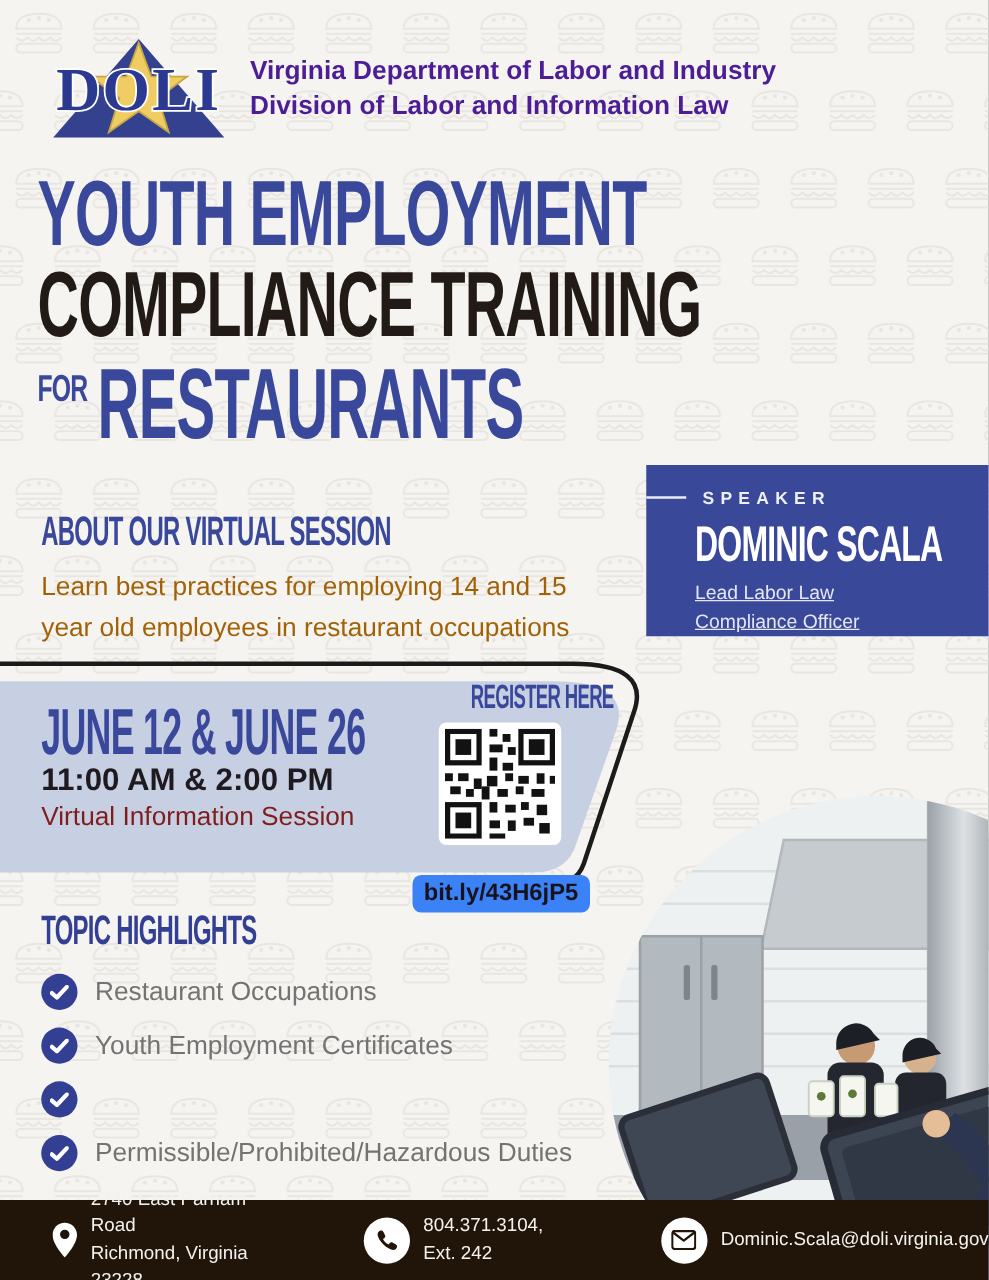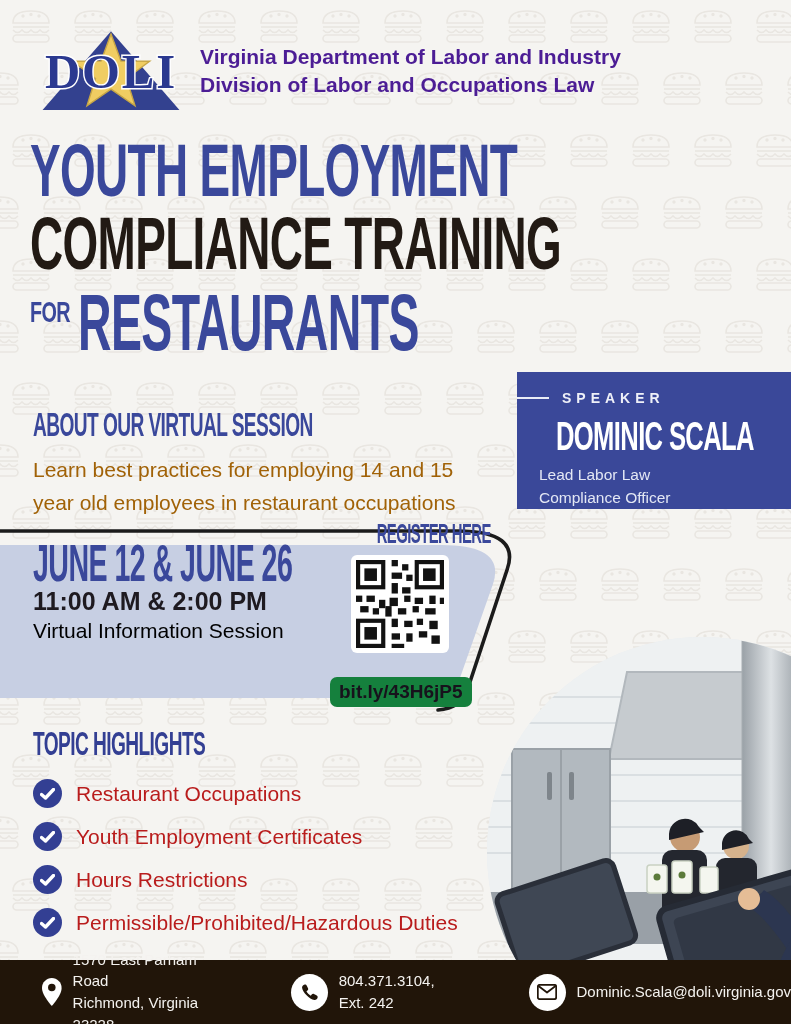--- a/index.html
+++ b/index.html
@@ -21,50 +21,50 @@
   .t-for{font-size:30px;color:#3a489b;font-weight:800;transform:scaleX(0.66);transform-origin:left top;margin-top:3px;letter-spacing:-1px;}
   .t3{font-size:80px;line-height:62px;color:#3a489b;transform:scaleX(0.58);margin-left:-12px;}
 
   
   .speaker-box{position:absolute;left:517px;top:372px;width:274px;height:137px;background:#3a4899;z-index:2;
                color:#fff;box-sizing:border-box;padding:18px 10px 4px 0;}
   .speaker-label-row{display:flex;align-items:center;gap:13px;}
   .speaker-dash{width:32px;height:2px;background:#e9ecf6;}
   .speaker-label{font-size:14px;letter-spacing:5px;font-weight:600;color:#eef0f8;}
   .speaker-name{font-size:40px;line-height:40px;margin:10px 0 7px 39px;transform:scaleX(0.64);color:#fff;}
-  .speaker-role{font-size:15.5px;line-height:1.5;color:#e3e7f4;margin-left:22px;}
+  .speaker-role{font-size:15.5px;line-height:1.5;color:#e3e7f4;margin-left:39px;text-decoration:underline;}
 
   
   .about{position:absolute;left:33px;top:406px;z-index:2;width:470px;}
   .about-h{font-size:33px;color:#3a489b;transform:scaleX(0.58);}
   .about-p{font-size:21px;color:#a16207;line-height:1.55;margin:10px 0 0 0;width:455px;}
 
   
   .session-svg{position:absolute;left:0;top:523px;z-index:2;}
-  .session-content{position:absolute;left:0;top:495px;width:560px;height:190px;z-index:3;padding-left:33px;}
+  .session-content{position:absolute;left:0;top:518px;width:560px;height:190px;z-index:3;padding-left:33px;}
   .s-dates{position:absolute;left:33px;top:38px;font-size:52px;color:#3a489b;transform:scaleX(0.55);letter-spacing:-1px;}
   .s-times{position:absolute;left:33px;top:92px;font-size:25px;font-weight:700;color:#1e1a20;}
-  .s-type{position:absolute;left:33px;top:124px;font-size:21px;color:#000000;}
+  .s-type{position:absolute;left:33px;top:124px;font-size:21px;color:#7f1d1d;}
   .register{position:absolute;left:330px;top:24px;width:140px;text-align:center;}
   .reg-label{font-size:27px;color:#3a489b;transform-origin:center top;transform:scaleX(0.55);letter-spacing:-1px;}
   .qr-wrap{margin:5px auto 0;width:88px;height:88px;background:#fff;border-radius:6px;padding:5px;}
-  .reg-link{display:inline-block;margin-top:6px;background:#15803d;border-radius:7px;padding:4px 9px;
+  .reg-link{display:inline-block;margin-top:6px;background:#3b82f6;border-radius:7px;padding:4px 9px;
             font-size:19px;font-weight:800;color:#17121c;}
 
   
   .photo-circle{position:absolute;left:487px;top:637px;width:430px;height:430px;border-radius:50%;
                 overflow:hidden;z-index:1;background:#e9edef;}
 
   
   .topics{position:absolute;left:33px;top:725px;z-index:2;}
   .topics-h{font-size:33px;color:#333f93;transform:scaleX(0.58);}
   .topics ul{list-style:none;margin:16px 0 0 0;padding:0;}
   .topics li{display:flex;align-items:center;gap:14px;margin-bottom:14px;}
   .check{width:29px;height:29px;border-radius:50%;background:#333f93;display:flex;align-items:center;justify-content:center;flex:none;}
-  .topic-label{font-size:21px;color:#b91c1c;}
+  .topic-label{font-size:21px;color:#737373;}
 
   
   .footer{position:absolute;left:0;bottom:0;width:791px;height:64px;background:#211509;z-index:5;
           display:flex;align-items:center;color:#f4f2ef;}
   .f-item{display:flex;align-items:center;gap:11px;}
   .f-item.addr{margin-left:42px;}
   .f-item.phone{margin-left:78px;}
   .f-item.mail{margin-left:70px;}
   .f-text{font-size:15px;line-height:1.45;}
   .icon-circle{width:37px;height:37px;border-radius:50%;background:#fff;display:flex;align-items:center;justify-content:center;flex:none;}
@@ -95,21 +95,21 @@
   </svg>
 
   <header class="header">
     <svg width="150" height="90" viewBox="0 0 160 95">
       <polygon points="80,5 153,89 7,89" fill="#33418f"></polygon>
       <polygon points="80,8 90.6,36.9 121.2,37.1 96.5,55.4 105.6,84.6 80,66.8 54.4,84.6 63.5,55.4 38.8,37.1 69.4,36.9" fill="#f0cd62" stroke="#c7a646" stroke-width="1.5"></polygon>
       <text x="80" y="66" text-anchor="middle" font-family="Liberation Serif, serif" font-size="52" font-weight="bold" fill="#2b3990" stroke="#ffffff" stroke-width="3" paint-order="stroke" letter-spacing="2">DOLI</text>
     </svg>
     <div class="org">
       <div>Virginia Department of Labor and Industry</div>
-      <div>Division of Labor and Occupations Law</div>
+      <div>Division of Labor and Information Law</div>
     </div>
   </header>
 
   <section class="title-block">
     <span class="cond t1">YOUTH EMPLOYMENT</span><br>
     <span class="cond t2">COMPLIANCE TRAINING</span>
     <div class="t3row">
       <span class="t-for">FOR</span>
       <span class="cond t3">RESTAURANTS</span>
     </div>
@@ -280,41 +280,40 @@
             </svg>
         </span>
         <span class="topic-label">Youth Employment Certificates</span>
       </li>
       <li>
         <span class="check">
           <svg width="15" height="12" viewBox="0 0 15 12">
               <path d="M1.5,6.5 L5.5,10 L13.5,1.5" fill="none" stroke="#fff" stroke-width="3.4" stroke-linecap="round" stroke-linejoin="round"></path>
             </svg>
         </span>
-        <span class="topic-label">Hours Restrictions</span>
       </li>
       <li>
         <span class="check">
           <svg width="15" height="12" viewBox="0 0 15 12">
               <path d="M1.5,6.5 L5.5,10 L13.5,1.5" fill="none" stroke="#fff" stroke-width="3.4" stroke-linecap="round" stroke-linejoin="round"></path>
             </svg>
         </span>
         <span class="topic-label">Permissible/Prohibited/Hazardous Duties</span>
       </li>
     </ul>
   </section>
 
   <footer class="footer">
     <div class="f-item addr">
       <svg width="24" height="34" viewBox="0 0 24 34">
         <path d="M12,0 C5.4,0 0,5.4 0,12 c0,9 12,22 12,22 s12,-13 12,-22 C24,5.4 18.6,0 12,0 z" fill="#fff"></path>
         <circle cx="12" cy="11.5" r="4.6" fill="#211509"></circle>
       </svg>
       <div class="f-text">
-        <div>1570 East Parham Road</div>
+        <div>2740 East Parham Road</div>
         <div>Richmond, Virginia 23228</div>
       </div>
     </div>
     <div class="f-item phone">
       <span class="icon-circle">
         <svg width="21" height="21" viewBox="0 0 24 24">
           <path d="M6.5,2.8 C7.6,2.6 8.4,3.2 8.9,4.2 L10.3,7 c0.5,1 0.2,1.9 -0.6,2.6 l-1.2,1 c0.9,2.1 2.9,4.1 5,5 l1,-1.2 c0.7,-0.8 1.6,-1.1 2.6,-0.6 l2.8,1.4 c1,0.5 1.6,1.3 1.4,2.4 c-0.3,1.8 -1.9,3.1 -3.8,2.9 C12.1,19.9 4.1,11.9 3.5,6.6 C3.3,4.7 4.7,3.1 6.5,2.8 z" fill="#211509"></path>
         </svg>
       </span>
       <span class="f-text">804.371.3104, Ext. 242</span>

